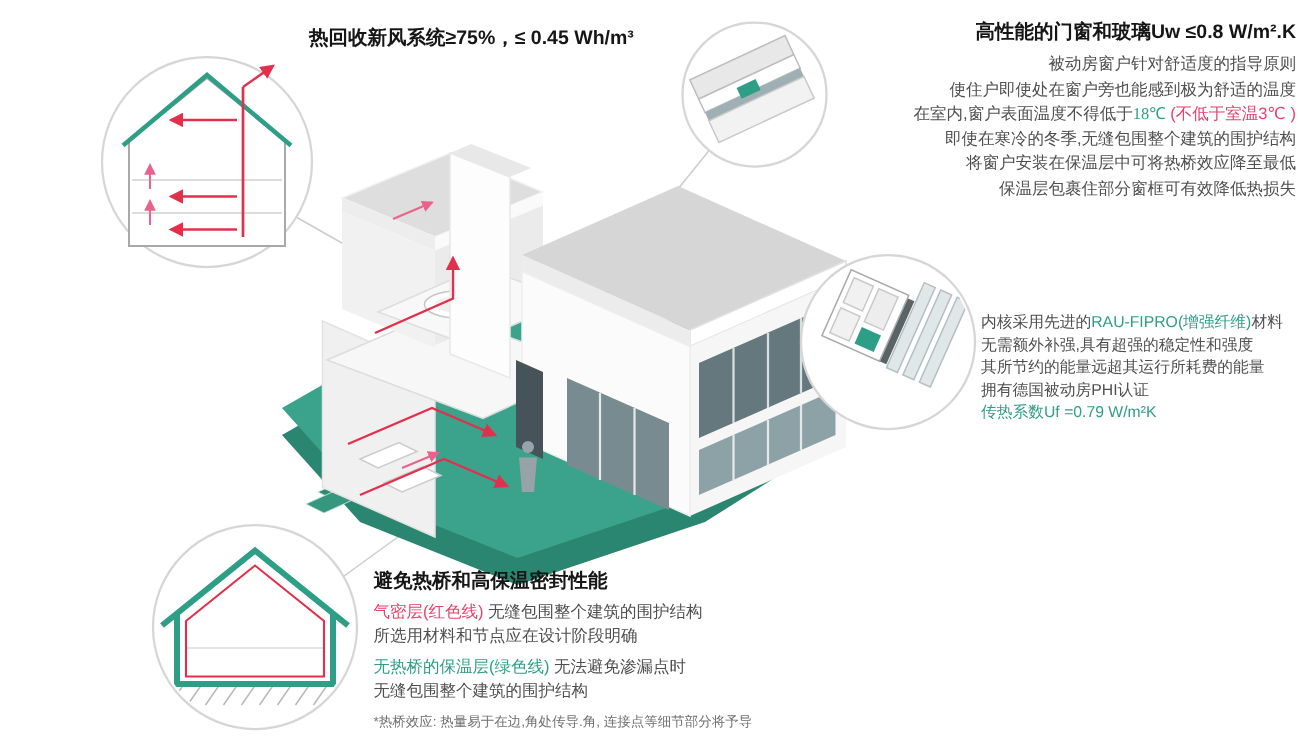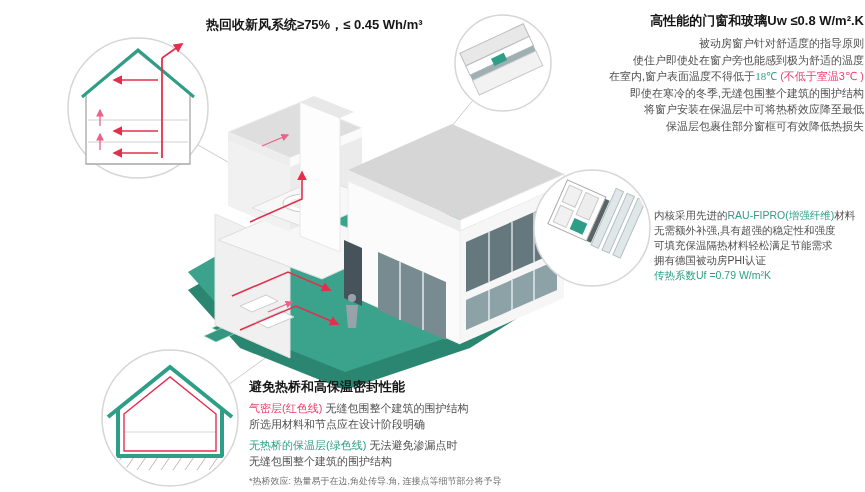--- a/index.html
+++ b/index.html
@@ -225,21 +225,21 @@
       <div class="ln">将窗户安装在保温层中可将热桥效应降至最低</div>
       <div class="ln">保温层包裹住部分窗框可有效降低热损失</div>
     </div>
   </div>
 
   <div class="txt prof body">
     <div class="ln">
       <span>内核采用先进的</span><span class="greenb">RAU-FIPRO(增强纤维)</span><span>材料</span>
     </div>
     <div class="ln">无需额外补强,具有超强的稳定性和强度</div>
-    <div class="ln">可填充保温隔热材料轻松满足节能需求</div>
+    <div class="ln">其所节约的能量远超其运行所耗费的能量</div>
     <div class="ln">拥有德国被动房PHI认证</div>
     <div class="ln greenb">传热系数Uf =0.79 W/m²K</div>
   </div>
 
   <div class="txt tb">
     <div class="blk-title">避免热桥和高保温密封性能</div>
     <div class="body">
       <div class="para">
         <div class="ln">
           <span class="redb">气密层(红色线)</span><span> 无缝包围整个建筑的围护结构</span>

